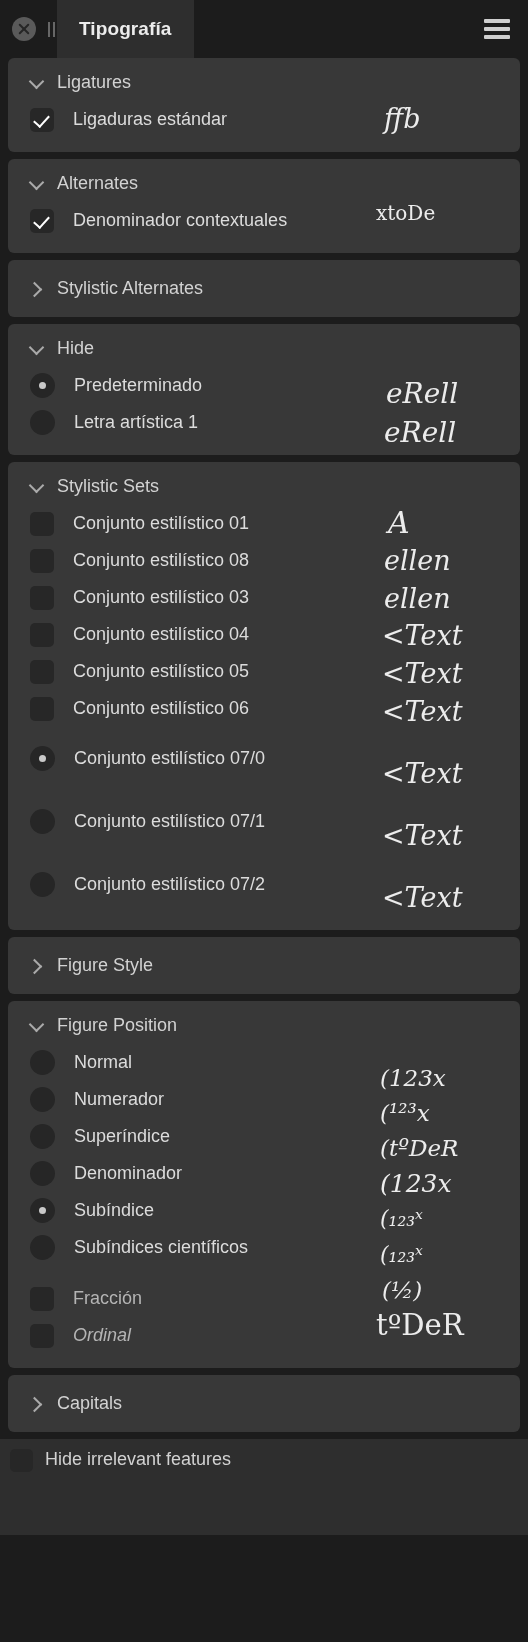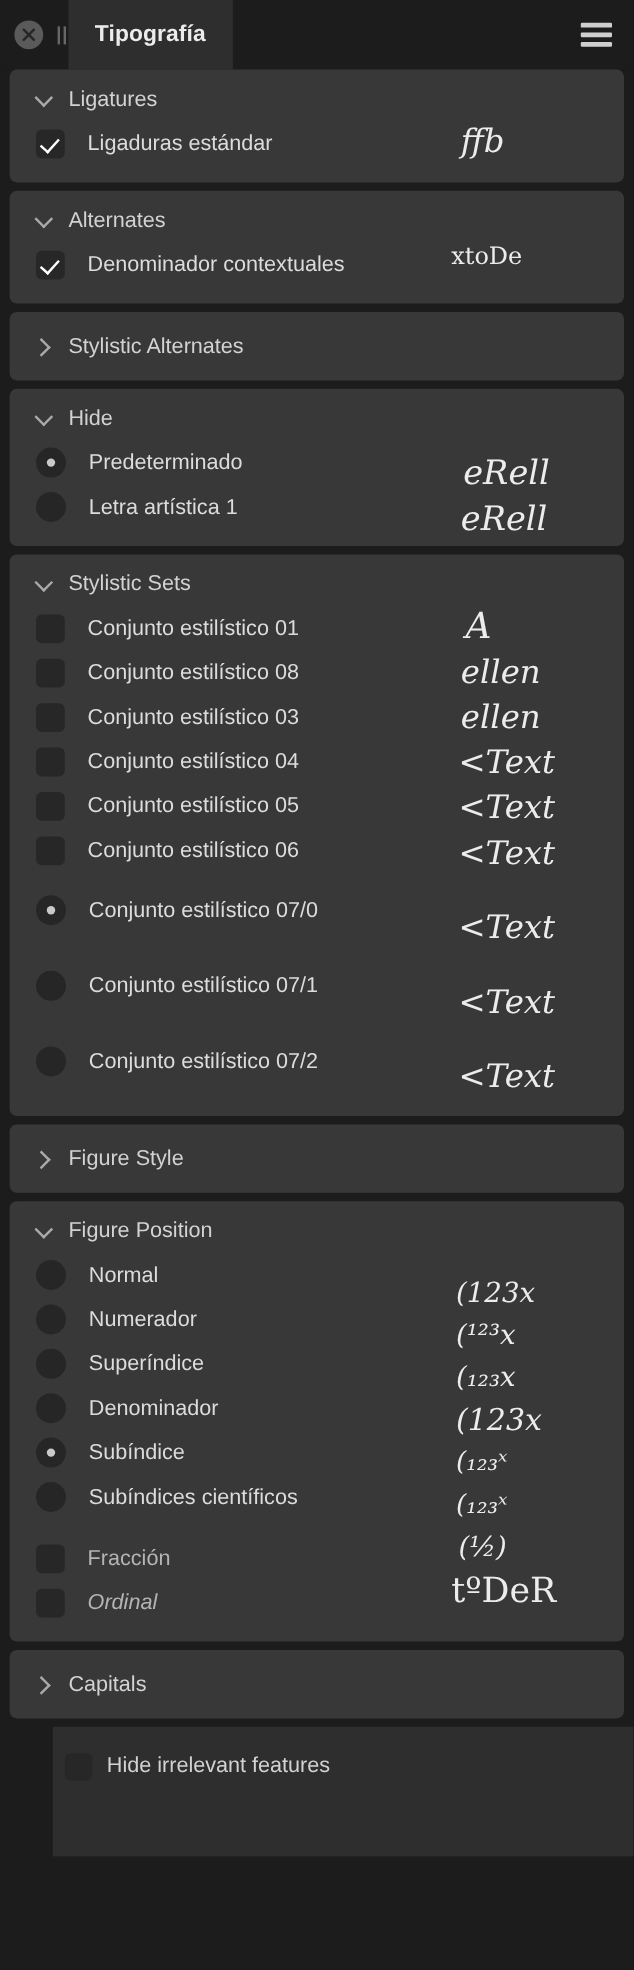--- a/index.html
+++ b/index.html
@@ -211,23 +211,22 @@
     white-space: nowrap;
     line-height: 1;
   }
 
   
   .footer {
     background: #2e2e2e;
     height: 86px;
     display: flex;
     align-items: flex-start;
-    padding: 22px 0 0 10px;
+    padding: 10px 0 0 10px;
     gap: 12px;
-    margin-left: 44px;
   }
   .footer .cbx { width: 23px; height: 23px; }
   .footer-label { font-size: 18px; color: #d2d2d2; }
 </style>
 </head>
 <body>
 
 <div class="titlebar">
   <div class="tb-left">
     <div class="close-btn"></div>
@@ -399,21 +398,21 @@
           <span class="row-label">Fracción</span>
         </div>
         <div class="row dim italic">
           <span class="cbx"></span>
           <span class="row-label">Ordinal</span>
         </div>
       </div>
       <div class="previews">
         <div class="glyph" style="position: absolute; top: 66px; left: 14px; font-size: 23px; font-style: italic;">(123x</div>
         <div class="glyph" style="position: absolute; top: 101px; left: 14px; font-size: 23px; font-style: italic;">(¹²³x</div>
-        <div class="glyph" style="position: absolute; top: 136px; left: 14px; font-size: 23px; font-style: italic;">(₁₂₃x</div>
+        <div class="glyph" style="position: absolute; top: 136px; left: 14px; font-size: 23px; font-style: italic;">(tºDeR</div>
         <div class="glyph" style="position: absolute; top: 170px; left: 14px; font-size: 25px; font-style: italic;">(123x</div>
         <div class="glyph" style="position: absolute; top: 207px; left: 14px; font-size: 22px; font-style: italic;">(₁₂₃ˣ</div>
         <div class="glyph" style="position: absolute; top: 243px; left: 14px; font-size: 22px; font-style: italic;">(₁₂₃ˣ</div>
         <div class="glyph" style="position: absolute; top: 278px; left: 16px; font-size: 23px; font-style: italic;">(½)</div>
         <div class="glyph" style="position: absolute; top: 310px; left: 10px; font-size: 29px; font-style: normal;">tºDeR</div>
       </div>
     </div>
     <div class="card">
       <div class="sec-head collapsed">
         <span class="chev right"></span>

